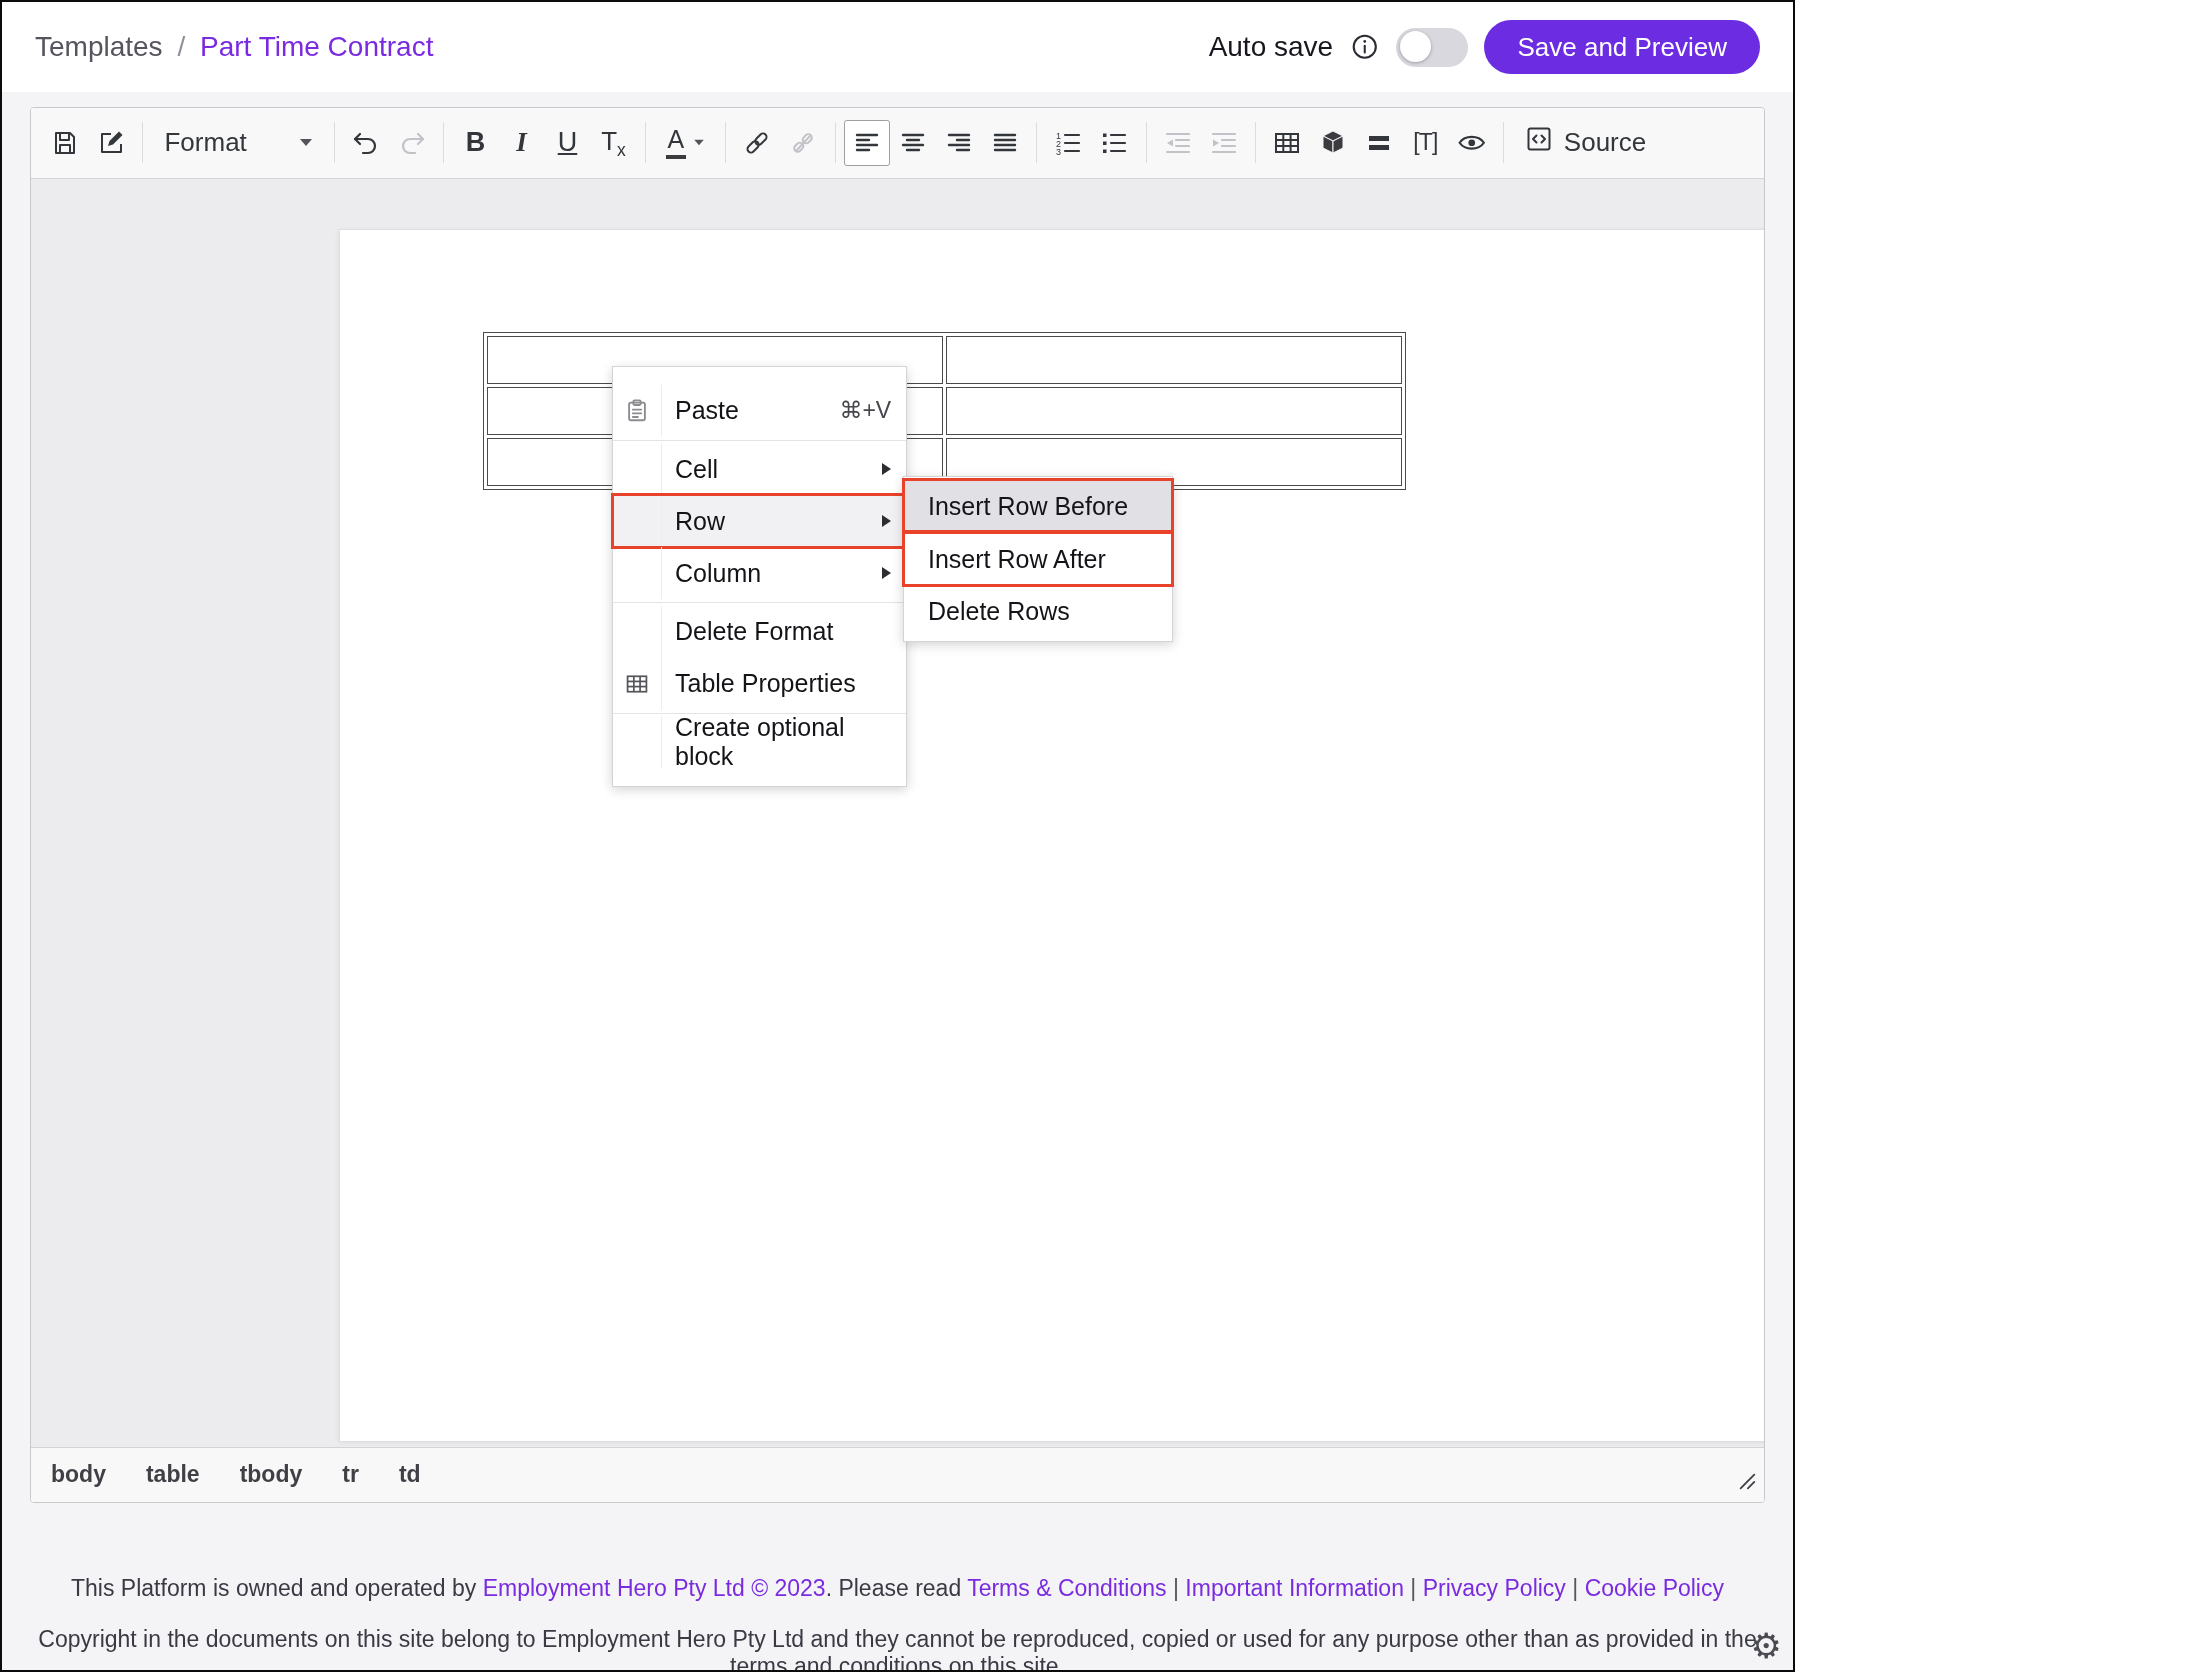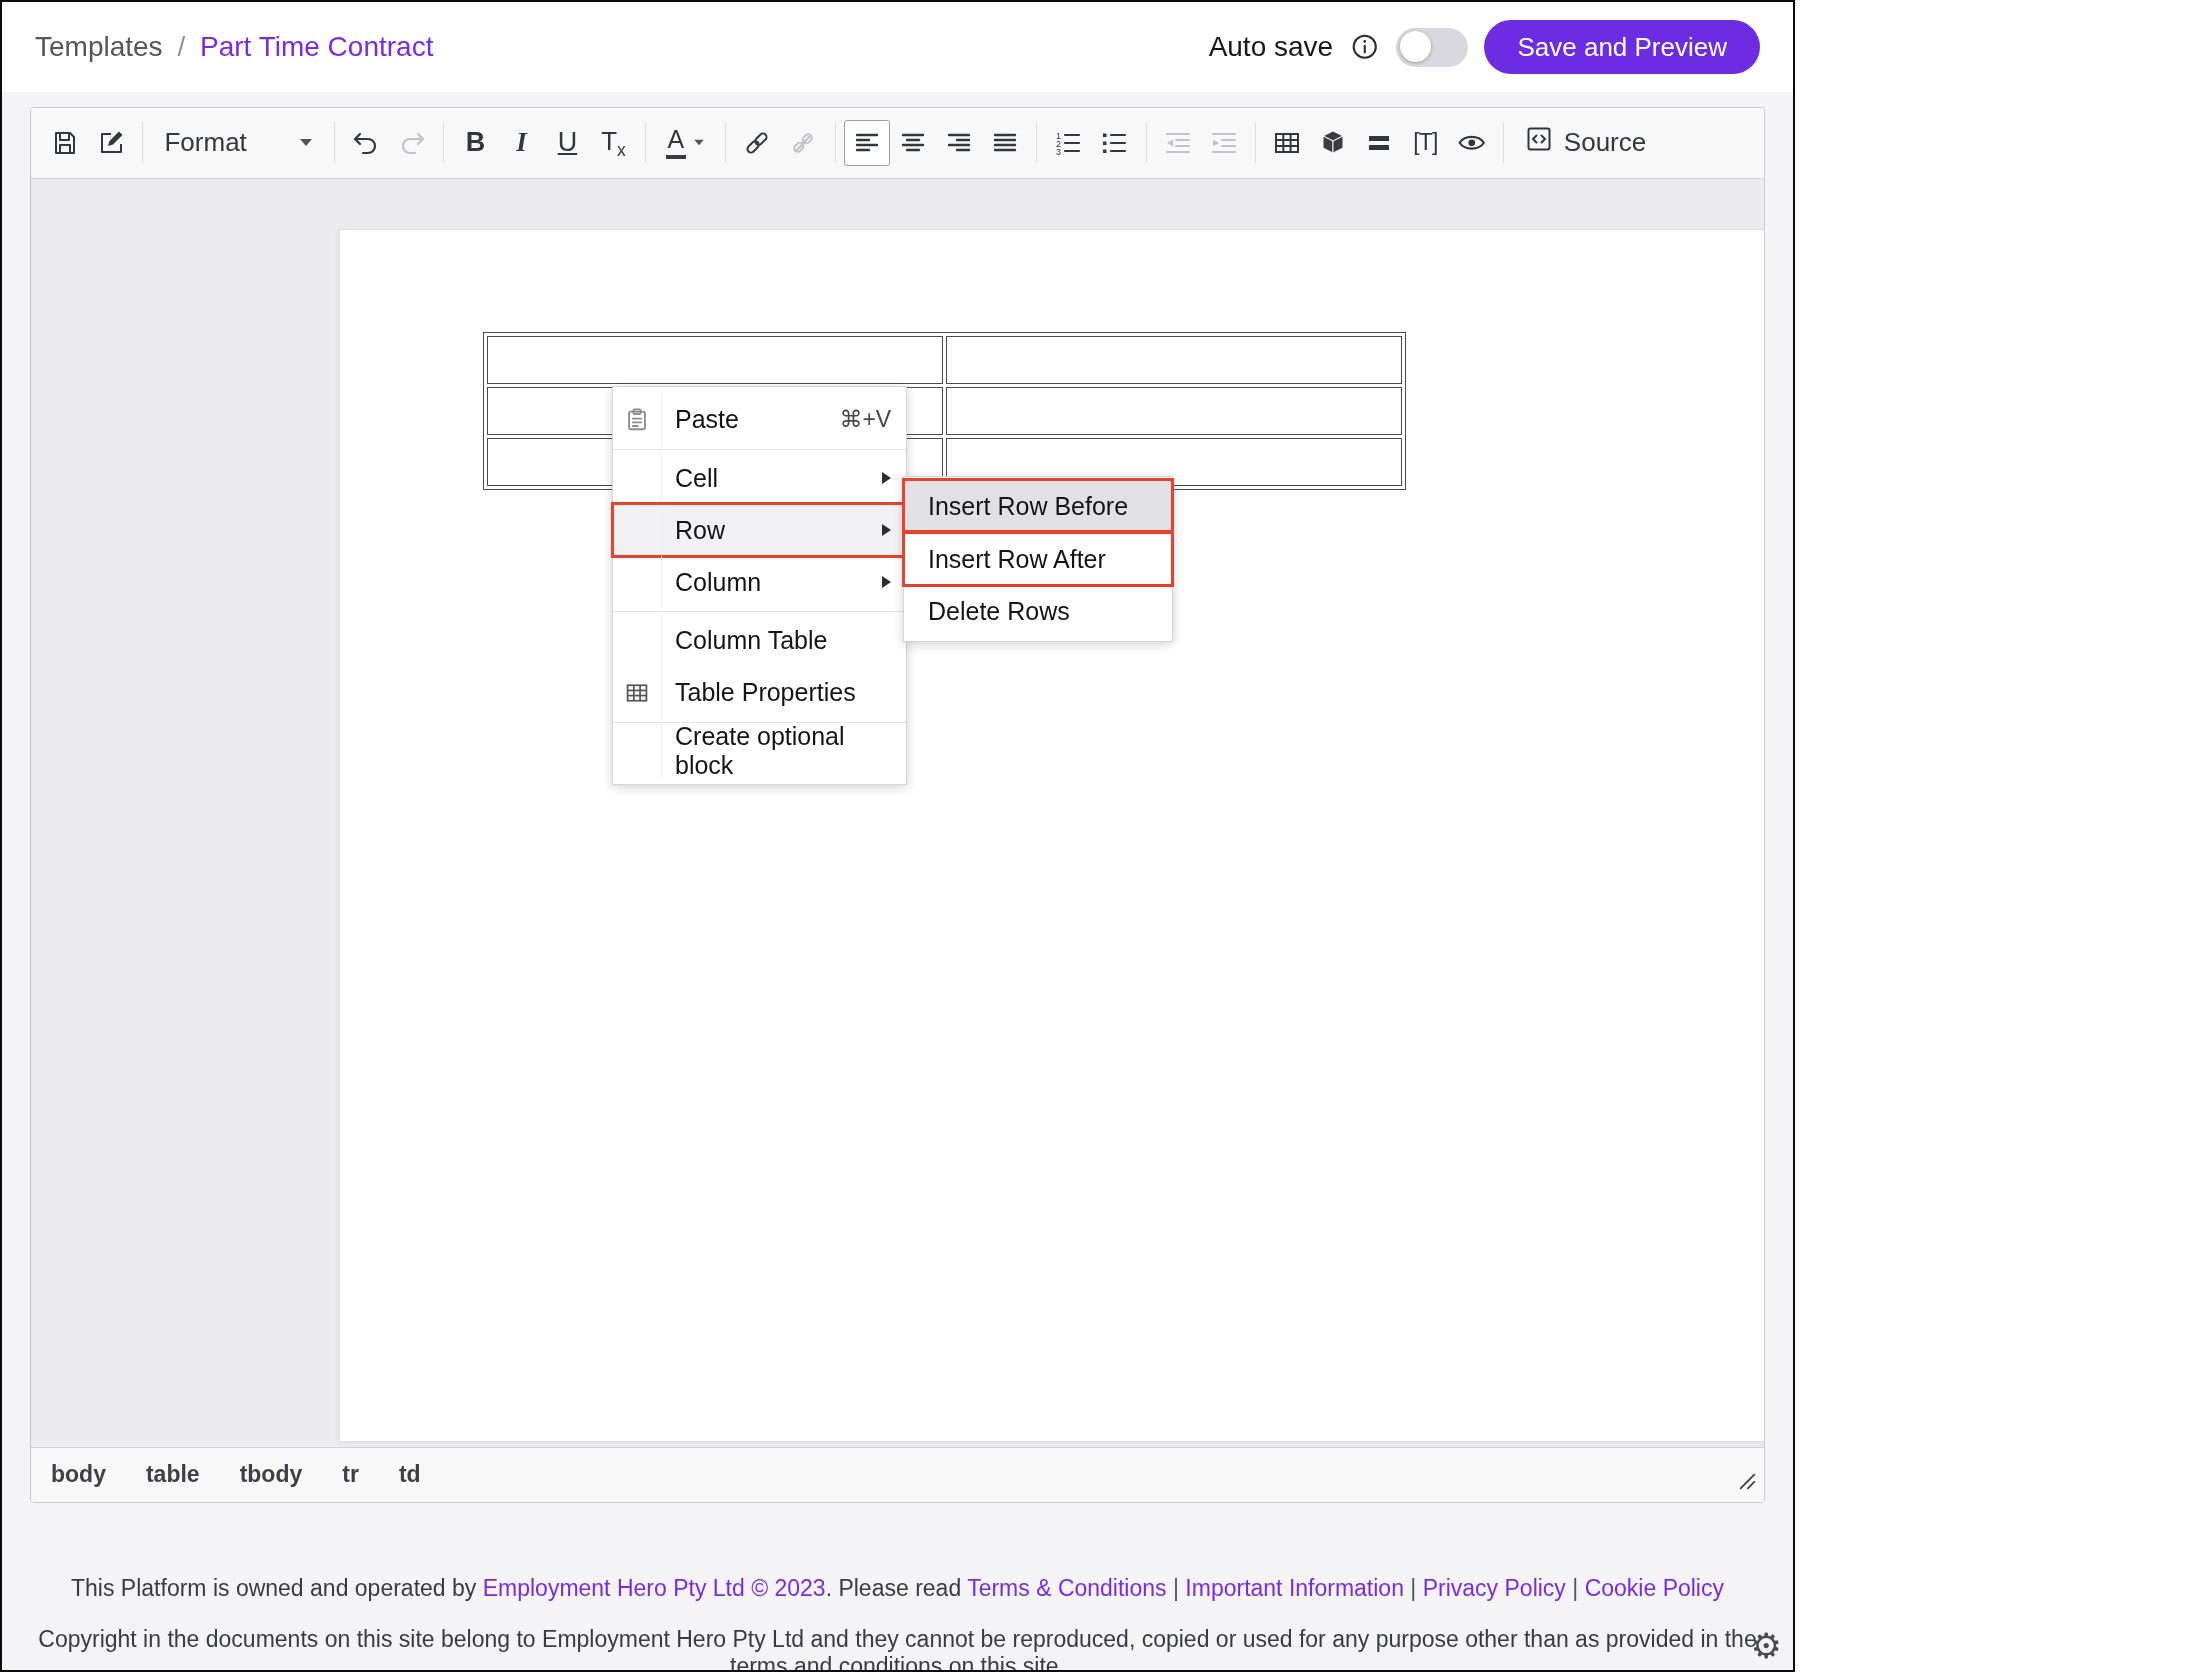--- a/index.html
+++ b/index.html
@@ -40,21 +40,21 @@
   .caret{width:0;height:0;border-left:6.5px solid transparent;border-right:6.5px solid transparent;border-top:7.4px solid #53535a;display:inline-block;}
   .format-dd{display:flex;align-items:center;justify-content:space-between;width:148px;padding:0 13px;font-size:26px;color:#33363a;cursor:pointer;flex:none;}
   .srcbtn{display:flex;align-items:center;gap:11px;padding:0 13px;font-size:26px;color:#33363a;cursor:pointer;flex:none;}
   .tglyph{font-size:23px;letter-spacing:-0.9px;}
   
   .content{position:relative;height:1268px;background:#ececef;overflow:hidden;}
   .page{position:absolute;left:308px;top:50px;width:1525px;height:1211px;background:#fff;border:0.9px solid #dedee2;box-shadow:0 0.9px 5.5px rgba(0,0,0,.07);}
   .doc-table{position:absolute;left:143px;top:102px;width:923px;border-collapse:separate;border-spacing:3.7px;border:1.8px solid #4a4a4a;}
   .doc-table td{border:1.8px solid #4a4a4a;height:44px;width:50%;}
   
-  .ctx-menu{position:absolute;left:581px;top:187px;width:293px;background:#fff;border:0.9px solid #d4d4d8;box-shadow:0 2.8px 11px rgba(0,0,0,.18);padding:7px 0;z-index:10;margin-top:20px;}
+  .ctx-menu{position:absolute;left:581px;top:187px;width:293px;background:#fff;border:0.9px solid #d4d4d8;box-shadow:0 2.8px 11px rgba(0,0,0,.18);padding:18px 0;z-index:10;}
   .mi{display:flex;align-items:center;height:52px;font-size:25px;color:#141418;cursor:pointer;position:relative;}
   .mi-icon{width:48px;align-self:stretch;display:flex;align-items:center;justify-content:center;border-right:0.9px solid #ededf0;flex:none;color:#8b8b90;}
   .mi-label{margin-left:13px;}
   .mi-shortcut{margin-left:auto;padding-right:14.8px;color:#46464c;font-size:23px;}
   .mi-arrow{margin-left:auto;margin-right:14.8px;width:0;height:0;border-top:6.5px solid transparent;border-bottom:6.5px solid transparent;border-left:9.2px solid #2c2c31;}
   .mi-sep{height:0.9px;background:#e4e4e7;margin:2.8px 0;}
   .mi.hl{outline:3.7px solid var(--highlight);outline-offset:-1.8px;background:#f1f1f3;}
   
   .submenu{position:absolute;left:872px;top:297px;width:268px;background:#fff;border:0.9px solid #d4d4d8;box-shadow:0 2.8px 11px rgba(0,0,0,.18);padding:3.7px 0;z-index:11;}
   .smi{display:flex;align-items:center;height:52px;padding-left:24px;font-size:25px;color:#141418;cursor:pointer;}
@@ -381,21 +381,21 @@
           <span class="mi-arrow"></span>
         </div>
         <div class="mi">
           <span class="mi-icon"></span>
           <span class="mi-label">Column</span>
           <span class="mi-arrow"></span>
         </div>
         <div class="mi-sep"></div>
         <div class="mi">
           <span class="mi-icon"></span>
-          <span class="mi-label">Column Table</span>
+          <span class="mi-label">Delete Format</span>
         </div>
         <div class="mi">
           <span class="mi-icon" style="color:#54545a;">
             <svg width="24" height="24" viewBox="0 0 28 28" fill="none" stroke="currentColor" stroke-width="2">
                 <rect x="3" y="5" width="22" height="18"></rect>
                 <line x1="3" y1="11" x2="25" y2="11"></line>
                 <line x1="3" y1="17" x2="25" y2="17"></line>
                 <line x1="10.3" y1="5" x2="10.3" y2="23"></line>
                 <line x1="17.6" y1="5" x2="17.6" y2="23"></line>
               </svg>

